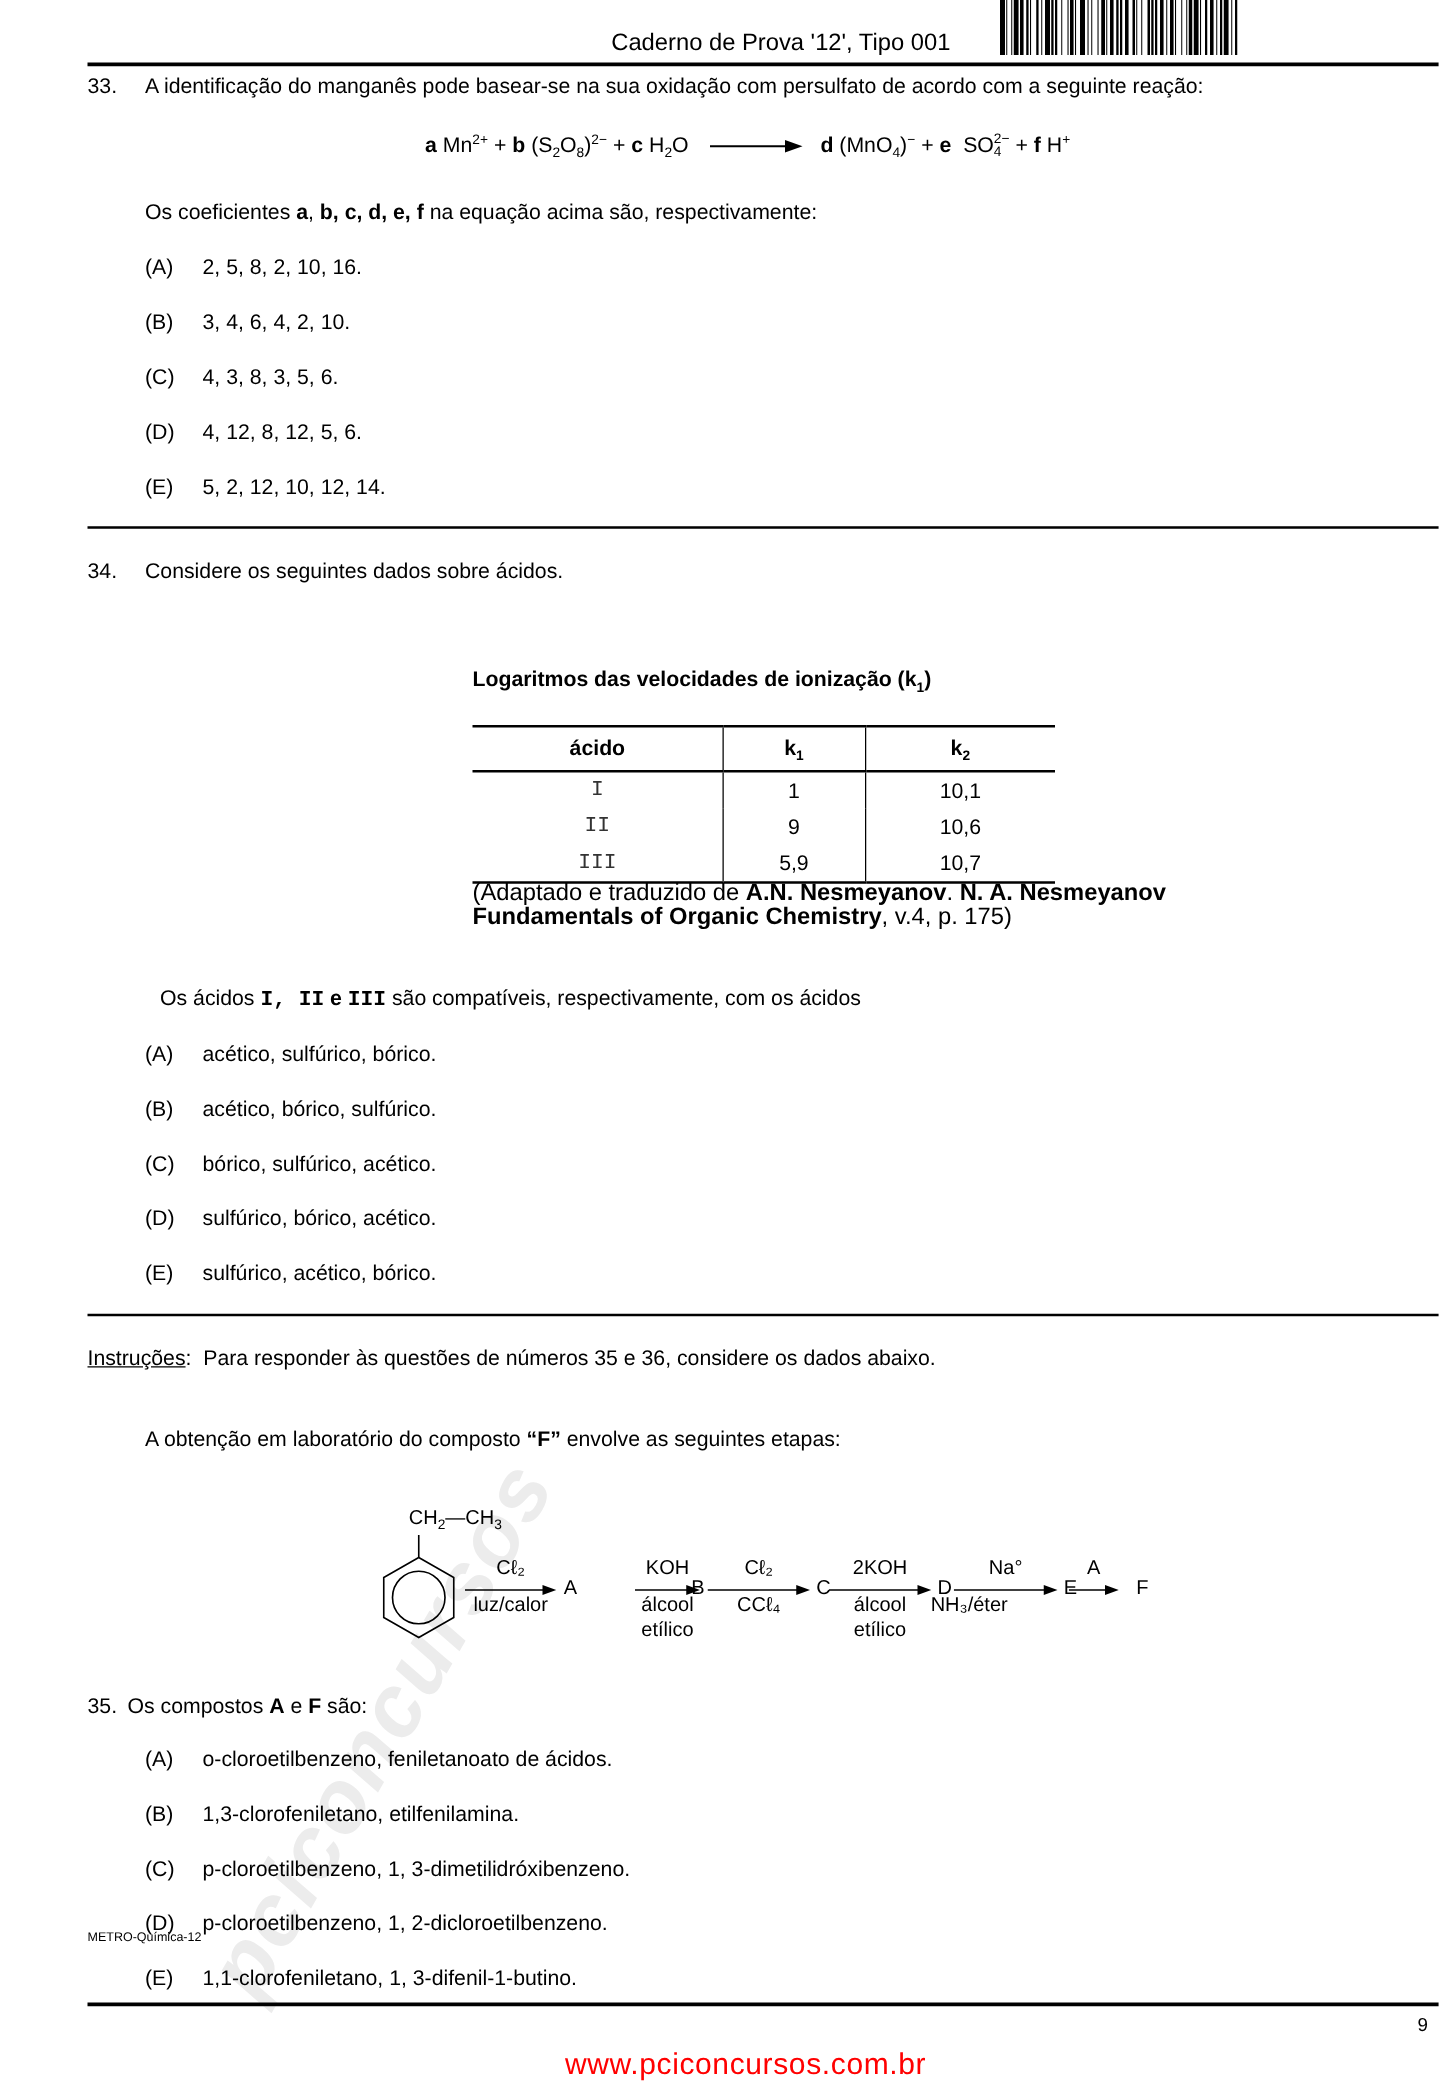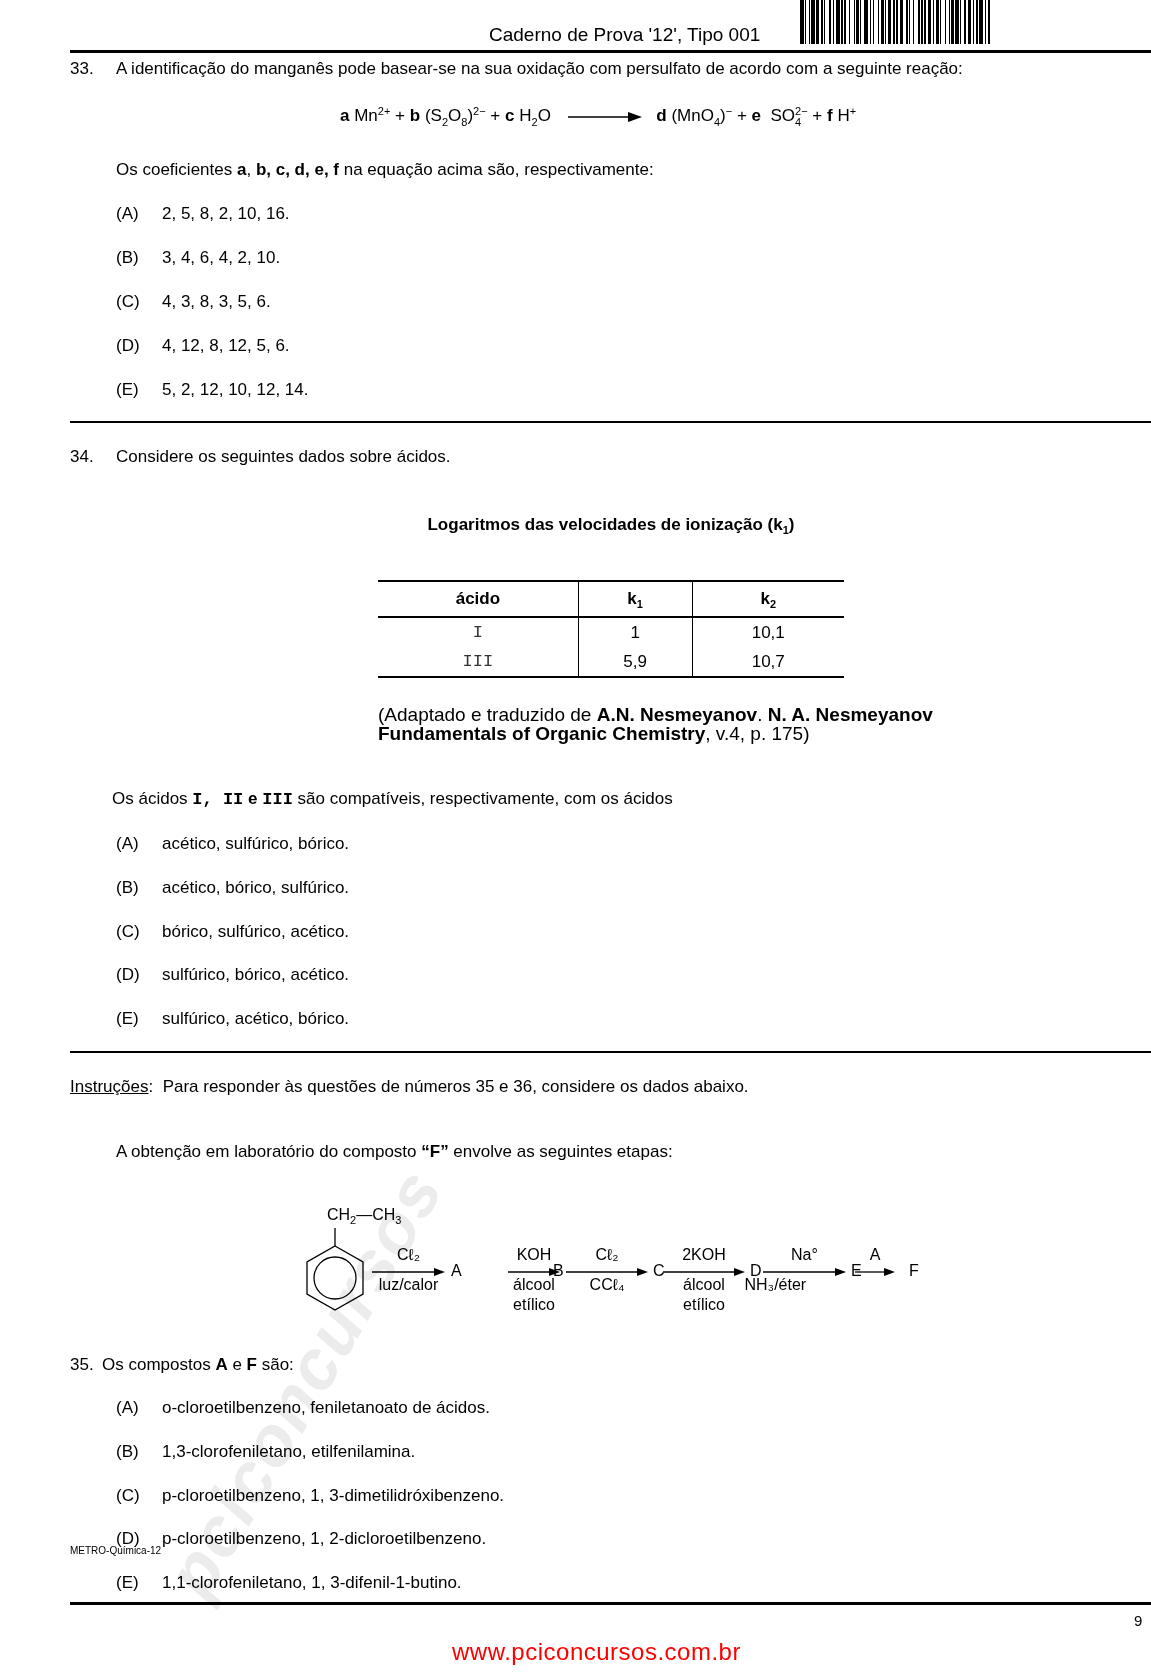--- a/index.html
+++ b/index.html
@@ -185,52 +185,57 @@
       <span class="opt-letter">(E)</span>
       <span class="opt-text">5, 2, 12, 10, 12, 14.</span>
     </div>
   </div>
 
 <div class="rule" style="left:70px; top:421px; width:1081px; height:1.5px;"></div>
 
 <div class="abs" style="left:70px; top:447px;">34.</div>
 <div class="abs" style="left:116px; top:447px;">Considere os seguintes dados sobre ácidos.</div>
 
-<div class="abs" style="left:378px; top:511px; width:466px; text-align:center; font-weight:bold; font-size:17px; line-height:27px;">
+<div class="abs" style="left:378px; top:530px; width:466px; text-align:left; font-weight:bold; font-size:17px; line-height:27px;">
   <div><span>Logaritmos das velocidades de ionização (k</span><sub>1</sub><span>)</span></div>
 </div>
 
 <table class="dt">
   <thead>
       <tr id="thead-row">
         <th><span>ácido</span></th>
         <th><span>k</span><sub>1</sub></th>
         <th><span>k</span><sub>2</sub></th>
       </tr>
     </thead>
   <tbody id="tbody">
       <tr>
         <td class="mono">I</td>
         <td>1</td>
         <td>10,1</td>
       </tr>
       <tr>
+        <td class="mono">II</td>
+        <td>9</td>
+        <td>10,6</td>
+      </tr>
+      <tr>
         <td class="mono">III</td>
         <td>5,9</td>
         <td>10,7</td>
       </tr>
     </tbody>
 </table>
 
 <div class="abs" style="left:378px; top:705px; font-size:19px; line-height:19px;">
   <div><span>(Adaptado e traduzido de </span><b>A.N. Nesmeyanov</b><span>. </span><b>N. A. Nesmeyanov</b></div>
   <div><b>Fundamentals of Organic Chemistry</b><span>, v.4, p. 175)</span></div>
 </div>
 
-<div class="abs" style="left:112px; top:789px;">
+<div class="abs" style="left:128px; top:789px;">
   <span>Os ácidos </span><b class="mono">I, II</b><b> e </b><b class="mono">III</b><span> são compatíveis, respectivamente, com os ácidos</span>
 </div>
 
 <div id="q34-options">
     <div style="position:absolute; left:0; top:834px; width:1151px; height:24px;">
       <span class="opt-letter">(A)</span>
       <span class="opt-text">acético, sulfúrico, bórico.</span>
     </div>
     <div style="position:absolute; left:0; top:878px; width:1151px; height:24px;">
       <span class="opt-letter">(B)</span>

